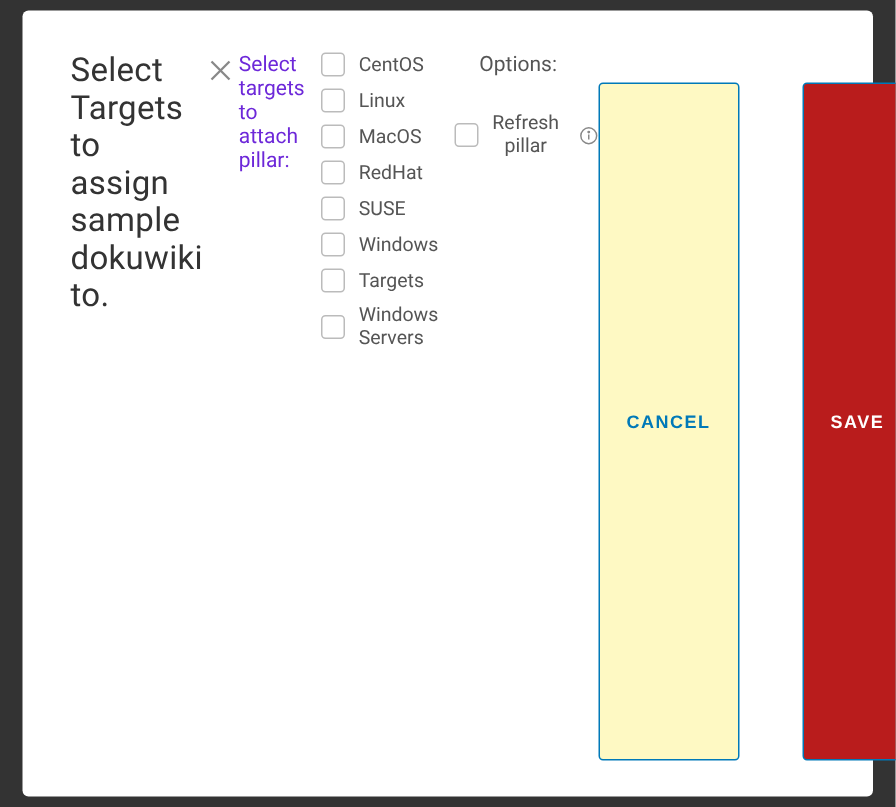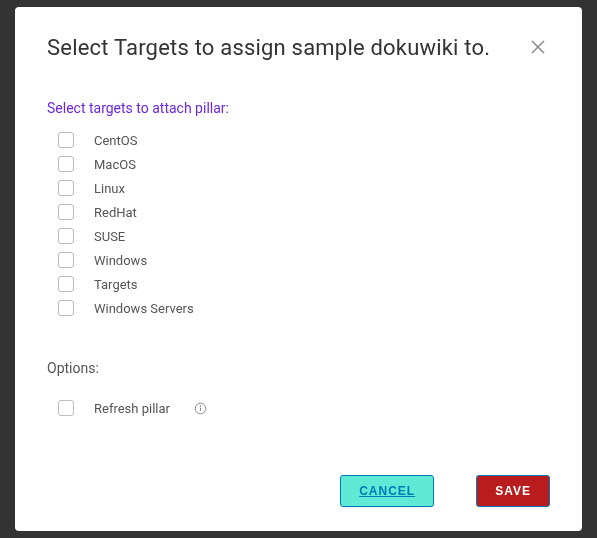--- a/index.html
+++ b/index.html
@@ -19,21 +19,21 @@
     }
     
     .modal {
       background: #fff;
       border-radius: 4px;
       width: 567px;
       height: 524px;
       padding: 28px 32px 24px 32px;
       position: relative;
       display: flex;
-      flex-direction: column;
+      flex-direction: row;
     }
     
     .modal-header {
       display: flex;
       justify-content: space-between;
       align-items: flex-start;
       margin-bottom: 40px;
     }
     
     .modal-title {
@@ -62,40 +62,41 @@
     .checkbox-list {
       display: flex;
       flex-direction: column;
       gap: 8px;
       margin-bottom: 44px;
     }
     
     .checkbox-row {
       display: flex;
       align-items: center;
-      gap: 20px;
+      gap: 9px;
       cursor: pointer;
       padding-left: 11px;
     }
     
     .checkbox {
       width: 16px;
       height: 16px;
       border: 1px solid #bbb;
       border-radius: 3px;
       flex-shrink: 0;
     }
     
     .checkbox-label {
       font-size: 13px;
       color: #555;
     }
     
     .options-section {
       margin-bottom: auto;
+      text-align: center;
     }
     
     .options-label {
       font-size: 14px;
       color: #555;
       margin-bottom: 24px;
     }
     
     .info-icon {
       display: inline-flex;
@@ -114,24 +115,23 @@
       padding: 8px 18px;
       font-size: 12px;
       font-weight: 600;
       letter-spacing: 1px;
       border-radius: 3px;
       cursor: pointer;
       border: 1px solid transparent;
     }
     
     .btn-cancel {
-      background: #5eead4;
+      background: #fef9c3;
       color: #0079b8;
       border-color: #0079b8;
-      text-decoration: underline;
     }
     
     .btn-save {
       background: #b91c1c;
       color: #fff;
       border-color: #0079b8;
       margin-left: 30px;
     }
   </style>
 </head>
@@ -150,25 +150,25 @@
 
   <div class="section-label">Select targets to attach pillar:</div>
 
   <div class="checkbox-list">
     <label class="checkbox-row">
       <span class="checkbox"></span>
       <span class="checkbox-label">CentOS</span>
     </label>
     <label class="checkbox-row">
       <span class="checkbox"></span>
+      <span class="checkbox-label">Linux</span>
+    </label>
+    <label class="checkbox-row">
+      <span class="checkbox"></span>
       <span class="checkbox-label">MacOS</span>
-    </label>
-    <label class="checkbox-row">
-      <span class="checkbox"></span>
-      <span class="checkbox-label">Linux</span>
     </label>
     <label class="checkbox-row">
       <span class="checkbox"></span>
       <span class="checkbox-label">RedHat</span>
     </label>
     <label class="checkbox-row">
       <span class="checkbox"></span>
       <span class="checkbox-label">SUSE</span>
     </label>
     <label class="checkbox-row">

